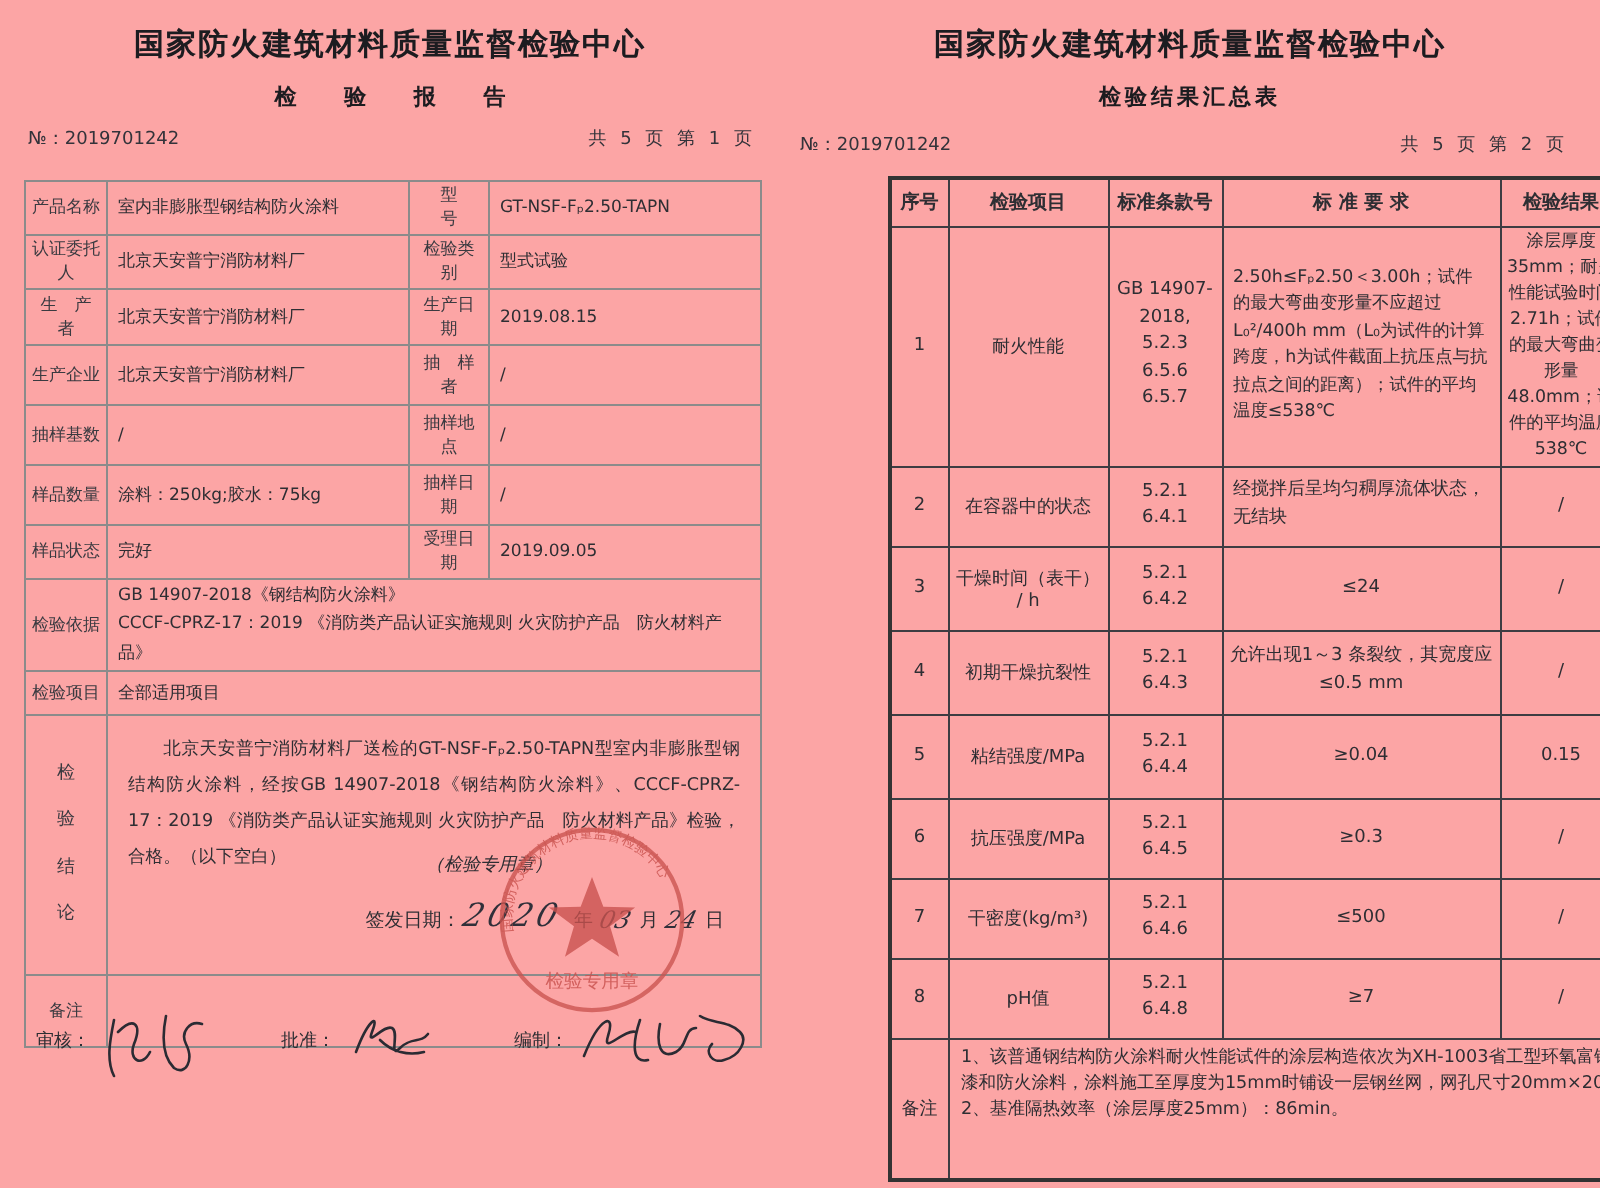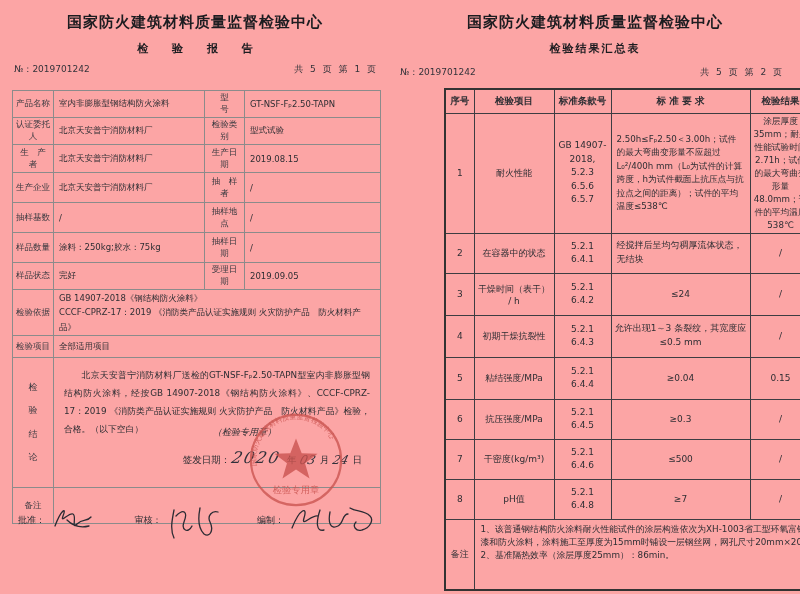--- a/index.html
+++ b/index.html
@@ -163,29 +163,29 @@
     <path id="seal-arc" d="M 10,58 A 41,41 0 1 1 90,58" fill="none"></path>
     <text font-size="7.2" fill="#c9524e" opacity="0.9">
       <textPath href="#seal-arc" startOffset="2"><tspan>国家防火建筑材料质量监督检验中心</tspan></textPath>
     </text>
     <polygon points="50,28 55.8,43.2 72,43.6 59.2,53.2 63.8,68.8 50,59.6 36.2,68.8 40.8,53.2 28,43.6 44.2,43.2" fill="#c9524e" opacity="0.88"></polygon>
     <text x="50" y="84" text-anchor="middle" font-size="9.5" fill="#c9524e" opacity="0.9">检验专用章</text>
   </svg>
 
   <div class="sig-strip">
     <div class="sig-group">
+      <span class="sig-label">审核：</span>
+      <svg width="70" height="44" viewBox="0 0 70 44">
+        <path d="M10,10 C8,20 6,30 10,38 M12,16 C20,8 24,12 20,22 C17,30 24,34 28,26 M36,8 C34,18 34,28 40,34 C46,38 50,30 46,22 C43,16 48,10 54,12" stroke="#2b2b33" stroke-width="1.3" fill="none" stroke-linecap="round"></path>
+      </svg>
+    </div>
+    <div class="sig-group">
       <span class="sig-label">批准：</span>
       <svg width="64" height="40" viewBox="0 0 64 40">
         <path d="M8,26 C14,10 20,6 16,16 C13,24 22,12 26,14 C30,16 24,30 30,24 C36,18 40,22 44,17 M20,20 C26,26 34,28 42,26" stroke="#2b2b33" stroke-width="1.3" fill="none" stroke-linecap="round"></path>
-      </svg>
-    </div>
-    <div class="sig-group">
-      <span class="sig-label">审核：</span>
-      <svg width="70" height="44" viewBox="0 0 70 44">
-        <path d="M10,10 C8,20 6,30 10,38 M12,16 C20,8 24,12 20,22 C17,30 24,34 28,26 M36,8 C34,18 34,28 40,34 C46,38 50,30 46,22 C43,16 48,10 54,12" stroke="#2b2b33" stroke-width="1.3" fill="none" stroke-linecap="round"></path>
       </svg>
     </div>
     <div class="sig-group">
       <span class="sig-label">编制：</span>
       <svg width="92" height="44" viewBox="0 0 92 44">
         <path d="M6,28 C14,8 22,6 18,18 C15,28 26,14 32,16 M34,10 C30,22 30,32 38,30 M44,12 C42,22 44,30 52,26 C58,23 56,14 62,14 M64,8 C70,12 78,10 84,16 C88,20 84,28 76,30 C70,32 66,26 70,22" stroke="#2b2b33" stroke-width="1.3" fill="none" stroke-linecap="round"></path>
       </svg>
     </div>
   </div>
 </div>

